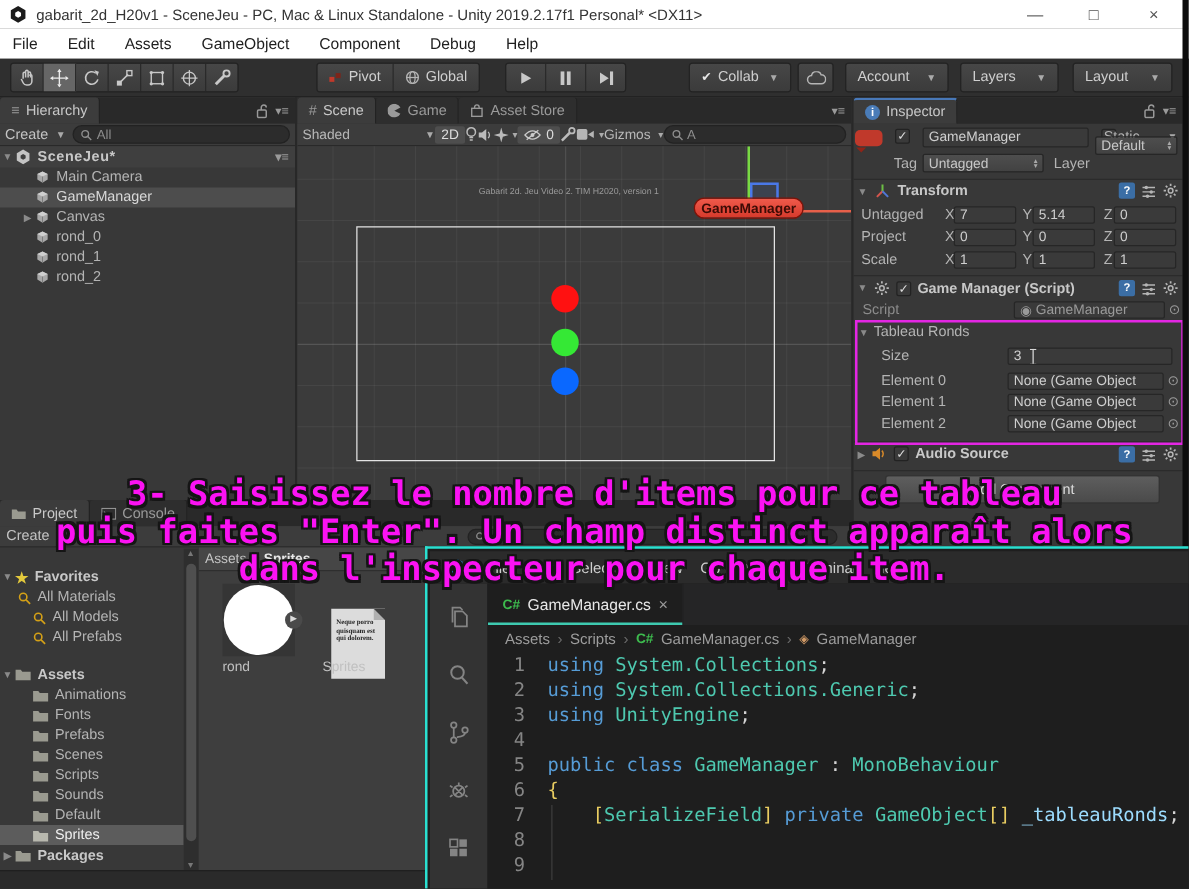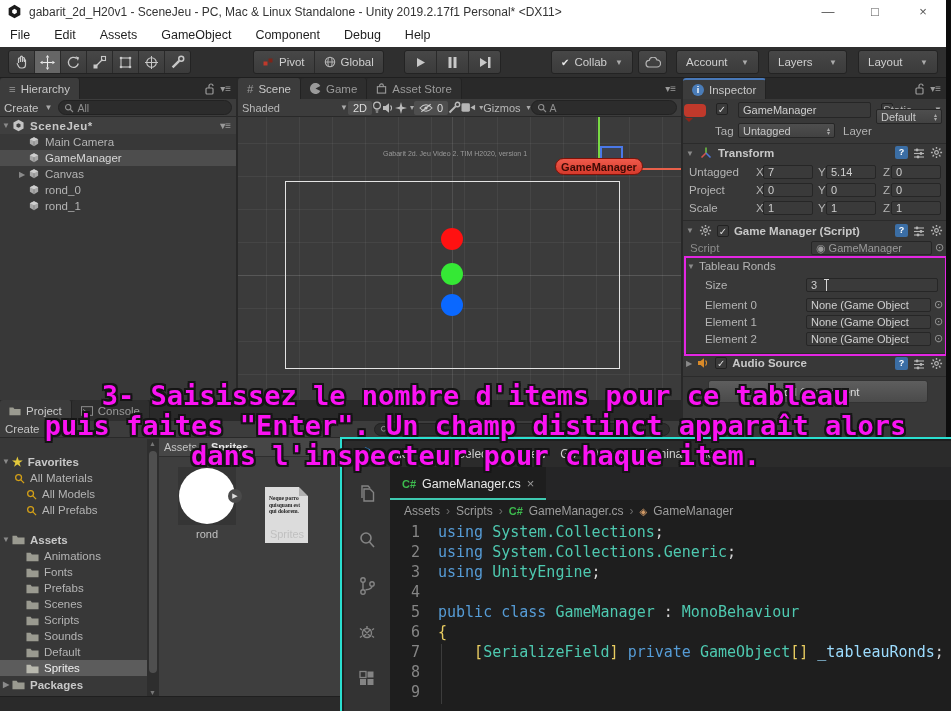--- a/index.html
+++ b/index.html
@@ -57,21 +57,21 @@
   .checkbox{width:12px;height:12px;background:#3a3a3a;border:1px solid #222;border-radius:2px;color:#ddd;font-size:10px;line-height:11px;text-align:center;box-sizing:border-box}
   .helpbadge{width:13px;height:13px;background:#3b6ea5;border-radius:2px;color:#fff;font-size:9px;font-weight:bold;text-align:center;line-height:13px}
   .sect-title{font-weight:bold;font-size:11.5px;color:#c8c8c8}
   .picker{color:#9a9a9a;font-size:11px}
   .ibeam{width:7px;height:13px;background:
     linear-gradient(#d8d8d8,#d8d8d8) center/1px 13px no-repeat,
     linear-gradient(#d8d8d8,#d8d8d8) top center/5px 1px no-repeat,
     linear-gradient(#d8d8d8,#d8d8d8) bottom center/5px 1px no-repeat}
 
   
-  .thumb-label{font-size:11px;color:#c0c0c0;text-align:center}
+  .thumb-label{font-size:11px;color:#c0c0c0;}
   .doc{background:#dcdcdc;color:#222;font-family:"Liberation Serif",serif;font-weight:bold;font-size:5.5px;line-height:6.5px;padding:8px 3px 0 4px;box-sizing:border-box;position:relative}
   .doc:after{content:"";position:absolute;top:0;right:0;border-style:solid;border-width:0 9px 9px 0;border-color:#3e3e3e #3e3e3e #b0b0b0 #b0b0b0}
 
   
   .vscode{left:340px;top:437px;width:611px;height:274px;background:#1e1e1e;border-top:2px solid #2adfd0;border-left:2px solid #2adfd0;box-sizing:border-box;z-index:30}
   .vs-menu{position:absolute;left:2px;top:2px;right:0;height:26px;background:#2b2b2b;display:flex;align-items:center;gap:14px;color:#cfcfcf;font-size:12px;padding-left:10px}
   .activity{position:absolute;left:2px;top:28px;width:46px;bottom:0;background:#333333;display:flex;flex-direction:column;align-items:center;gap:24px;padding-top:16px}
   .vs-main{position:absolute;left:48px;top:28px;right:0;bottom:0;background:#1e1e1e}
   .vs-tabs{height:33px;background:#252526;display:flex}
   .vs-tab{background:#1e1e1e;display:flex;align-items:center;gap:6px;padding:0 12px;color:#e8e8e8;font-size:12.5px;border-right:1px solid #252526;box-shadow:inset 0 -2px 0 #3ec9b0}
@@ -353,20 +353,30 @@
     </div>
     <div class="treerow" style="padding-left:28px">
       <span class="ic">
           <svg width="12" height="12" viewBox="0 0 16 16">
             <path d="M8 1.5 13.5 4.2v6L8 13.5 2.5 10.2v-6z" fill="#a8a8a8"></path>
             <path d="M8 1.5 13.5 4.2 8 7 2.5 4.2z" fill="#cfcfcf"></path>
             <path d="M8 7v6.5" stroke="#7a7a7a"></path>
           </svg>
         </span>
       <span>rond_1</span>
+    </div>
+    <div class="treerow" style="padding-left:28px">
+      <span class="ic">
+          <svg width="12" height="12" viewBox="0 0 16 16">
+            <path d="M8 1.5 13.5 4.2v6L8 13.5 2.5 10.2v-6z" fill="#a8a8a8"></path>
+            <path d="M8 1.5 13.5 4.2 8 7 2.5 4.2z" fill="#cfcfcf"></path>
+            <path d="M8 7v6.5" stroke="#7a7a7a"></path>
+          </svg>
+        </span>
+      <span>rond_2</span>
     </div>
   </div>
   <div class="r" style="left:236px;top:78px;width:2px;height:322px;background:#282828"></div>
 
   <div class="r" style="left:238px;top:78px;width:443px;height:322px;background:#383838">
     <div class="strip" style="height:21px">
       <div class="utab active">
         <span style="color:#9a9a9a">#</span>
         <span>Scene</span>
       </div>

